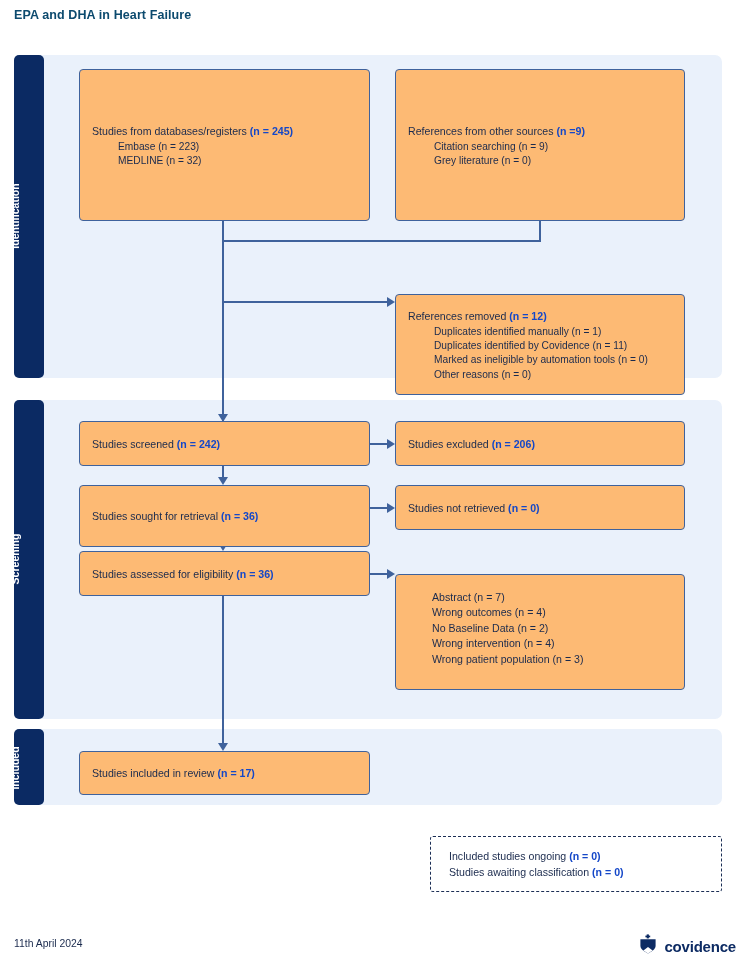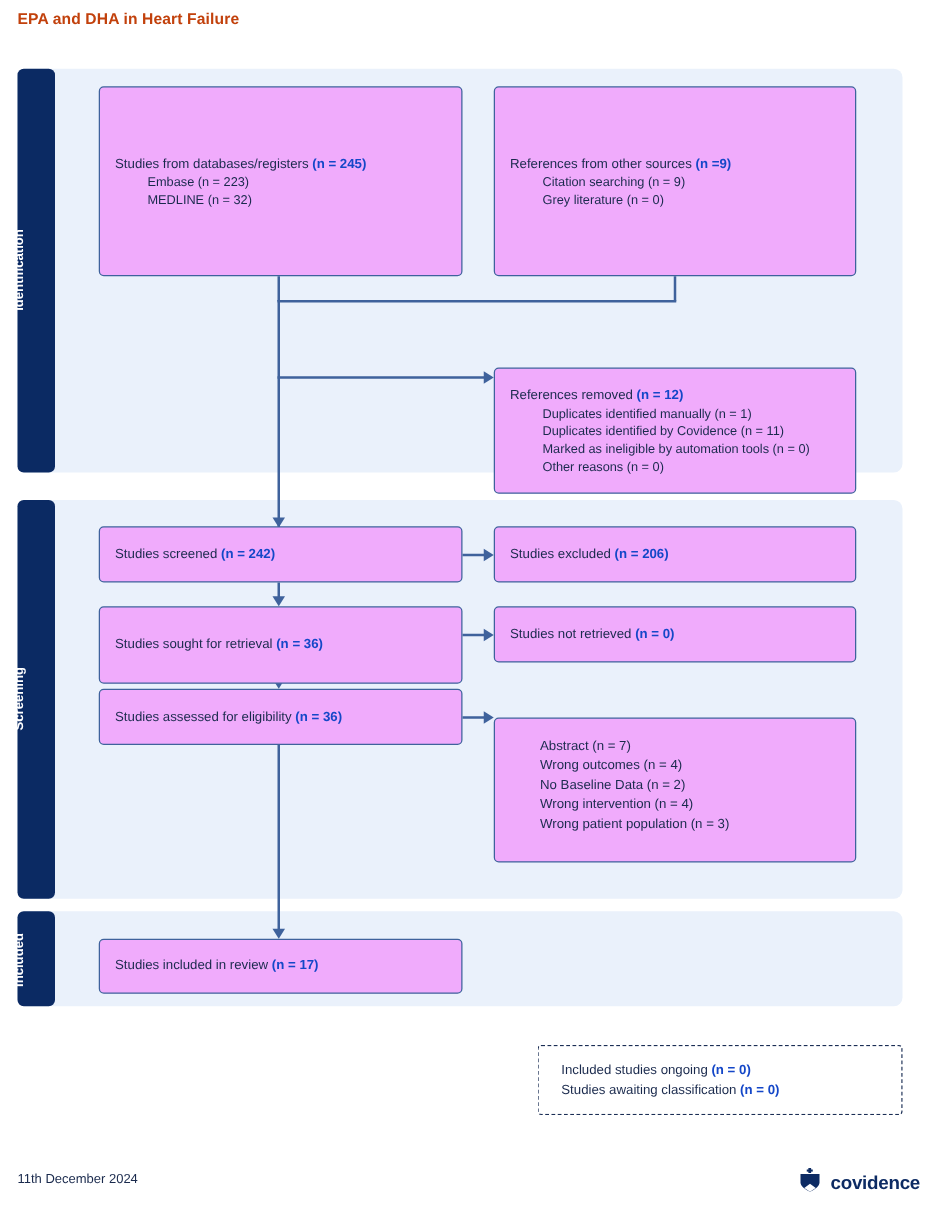--- a/index.html
+++ b/index.html
@@ -7,21 +7,21 @@
     width:750px;height:971px;background:#ffffff;
     font-family:"Liberation Sans", sans-serif;
     color:#11295c;position:relative;overflow:hidden;
   }
 
   .diagram{position:absolute;left:0;top:0;width:750px;height:971px;}
 
   
   .title{
     position:absolute;left:14px;top:8px;
-    font-size:12.5px;font-weight:bold;color:#c2410c;
+    font-size:12.5px;font-weight:bold;color:#0c4a6e;
     letter-spacing:.1px;
   }
 
   
   .panel{
     position:absolute;background:#eaf1fb;border-radius:7px;
   }
   .panel.identification{left:14px;top:55px;width:708px;height:323px;}
   .panel.screening{left:14px;top:400px;width:708px;height:319px;}
   .panel.included{left:14px;top:729px;width:708px;height:76px;}
@@ -38,21 +38,21 @@
     white-space:nowrap;transform-origin:50% 50%;
     transform:rotate(-90deg);
     text-align:center;
   }
   .stagelabel.identification{left:-36px;top:210px;width:102px;}
   .stagelabel.screening{left:-21px;top:553px;width:72px;}
   .stagelabel.included{left:-22px;top:762px;width:74px;}
 
   
   .box{
-    position:absolute;background:#f0abfc;
+    position:absolute;background:#fdba74;
     border:1.4px solid #3f629c;border-radius:4px;
     box-sizing:border-box;
   }
   .box.dashed{
     background:transparent;border:1.6px dashed #1b2e55;border-radius:3px;
   }
   .box .inner{
     position:absolute;left:12px;right:10px;
   }
   .line-main{
@@ -244,21 +244,21 @@
     </div>
   </div>
 
   <div class="box dashed b-ongoing">
     <div class="inner" style="top:11px;left:18px;">
       <div class="dashline"><span>Included studies ongoing </span><span class="n">(n = 0)</span></div>
       <div class="dashline"><span>Studies awaiting classification </span><span class="n">(n = 0)</span></div>
     </div>
   </div>
 
-  <div class="footer-date">11th December 2024</div>
+  <div class="footer-date">11th April 2024</div>
 
   <div class="logo">
     <span class="shield">
       <svg width="20" height="20" viewBox="0 0 20 20" aria-hidden="true">
         <rect x="8.7" y="0.4" width="2.2" height="4.0" fill="#0d2b63"></rect>
         <rect x="7.4" y="1.6" width="4.8" height="1.7" fill="#0d2b63"></rect>
         <path d="M2.4 5.2 h15.2 v6.6 c0 3.2 -3.2 5.4 -7.6 7.6 c-4.4 -2.2 -7.6 -4.4 -7.6 -7.6 z" fill="#0d2b63"></path>
         <path d="M10 13.0 l4.6 3.4 l-4.6 3.0 l-4.6 -3.0 z" fill="#ffffff"></path>
       </svg>
     </span>

